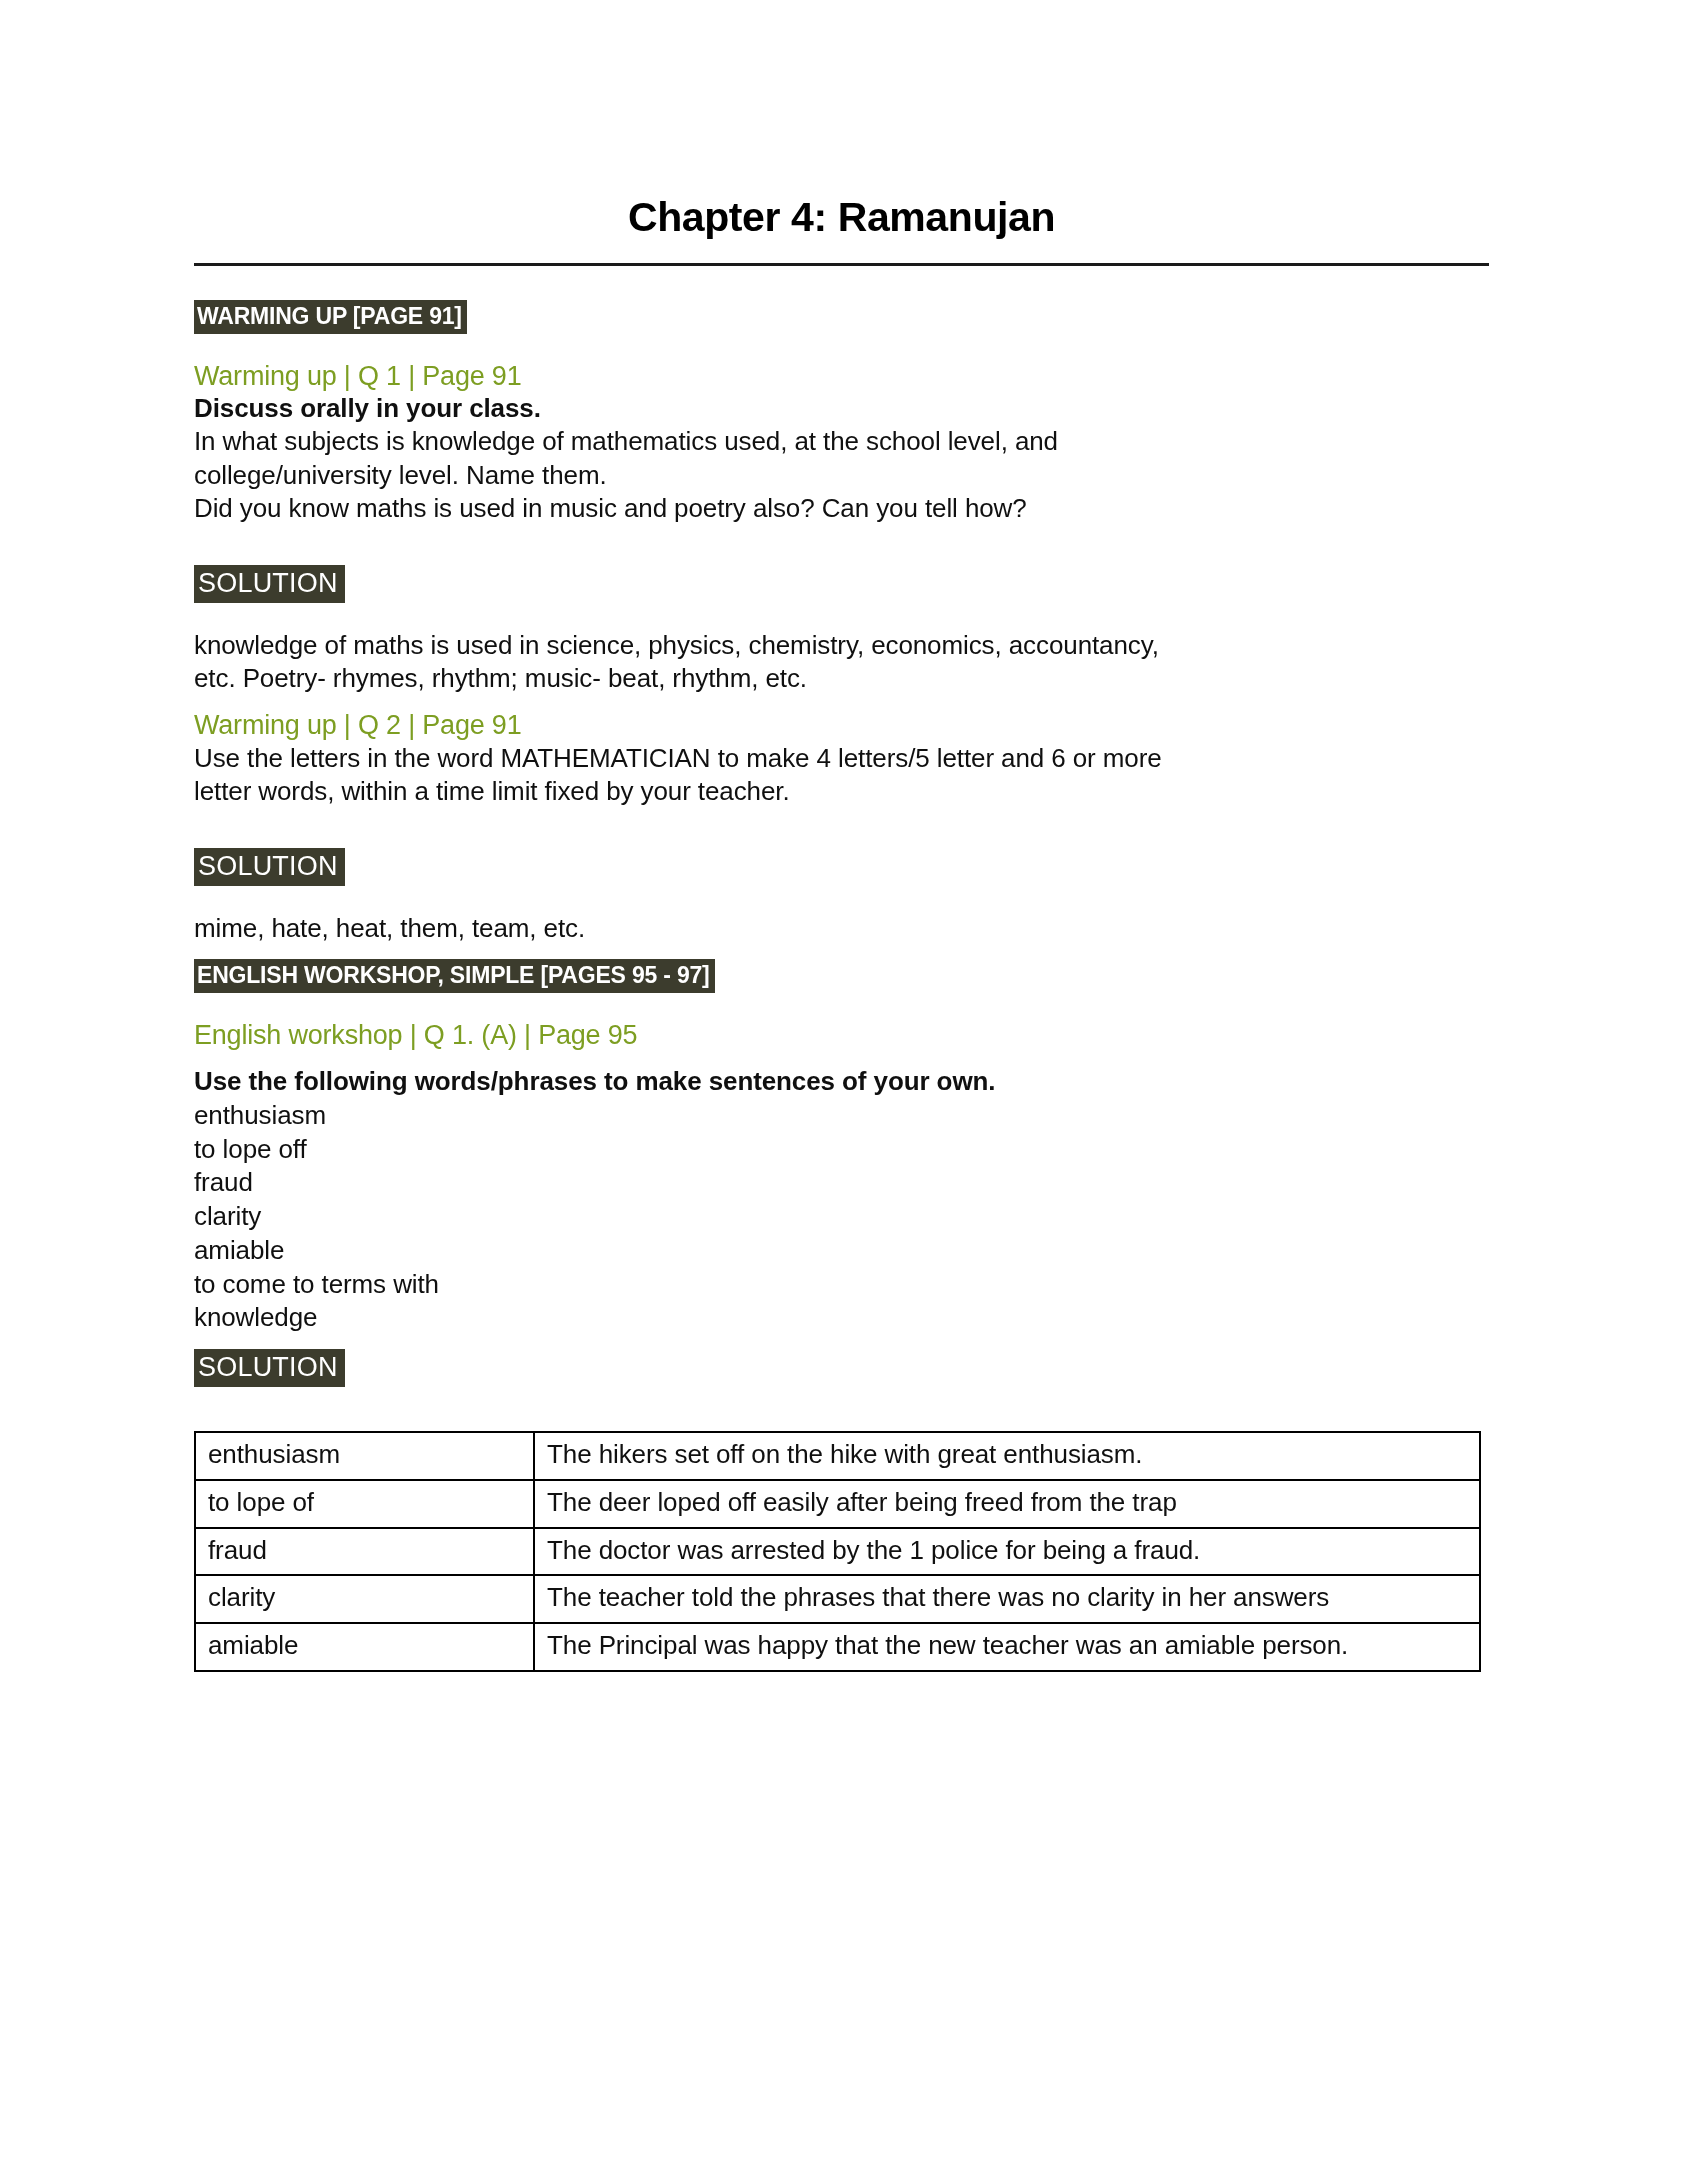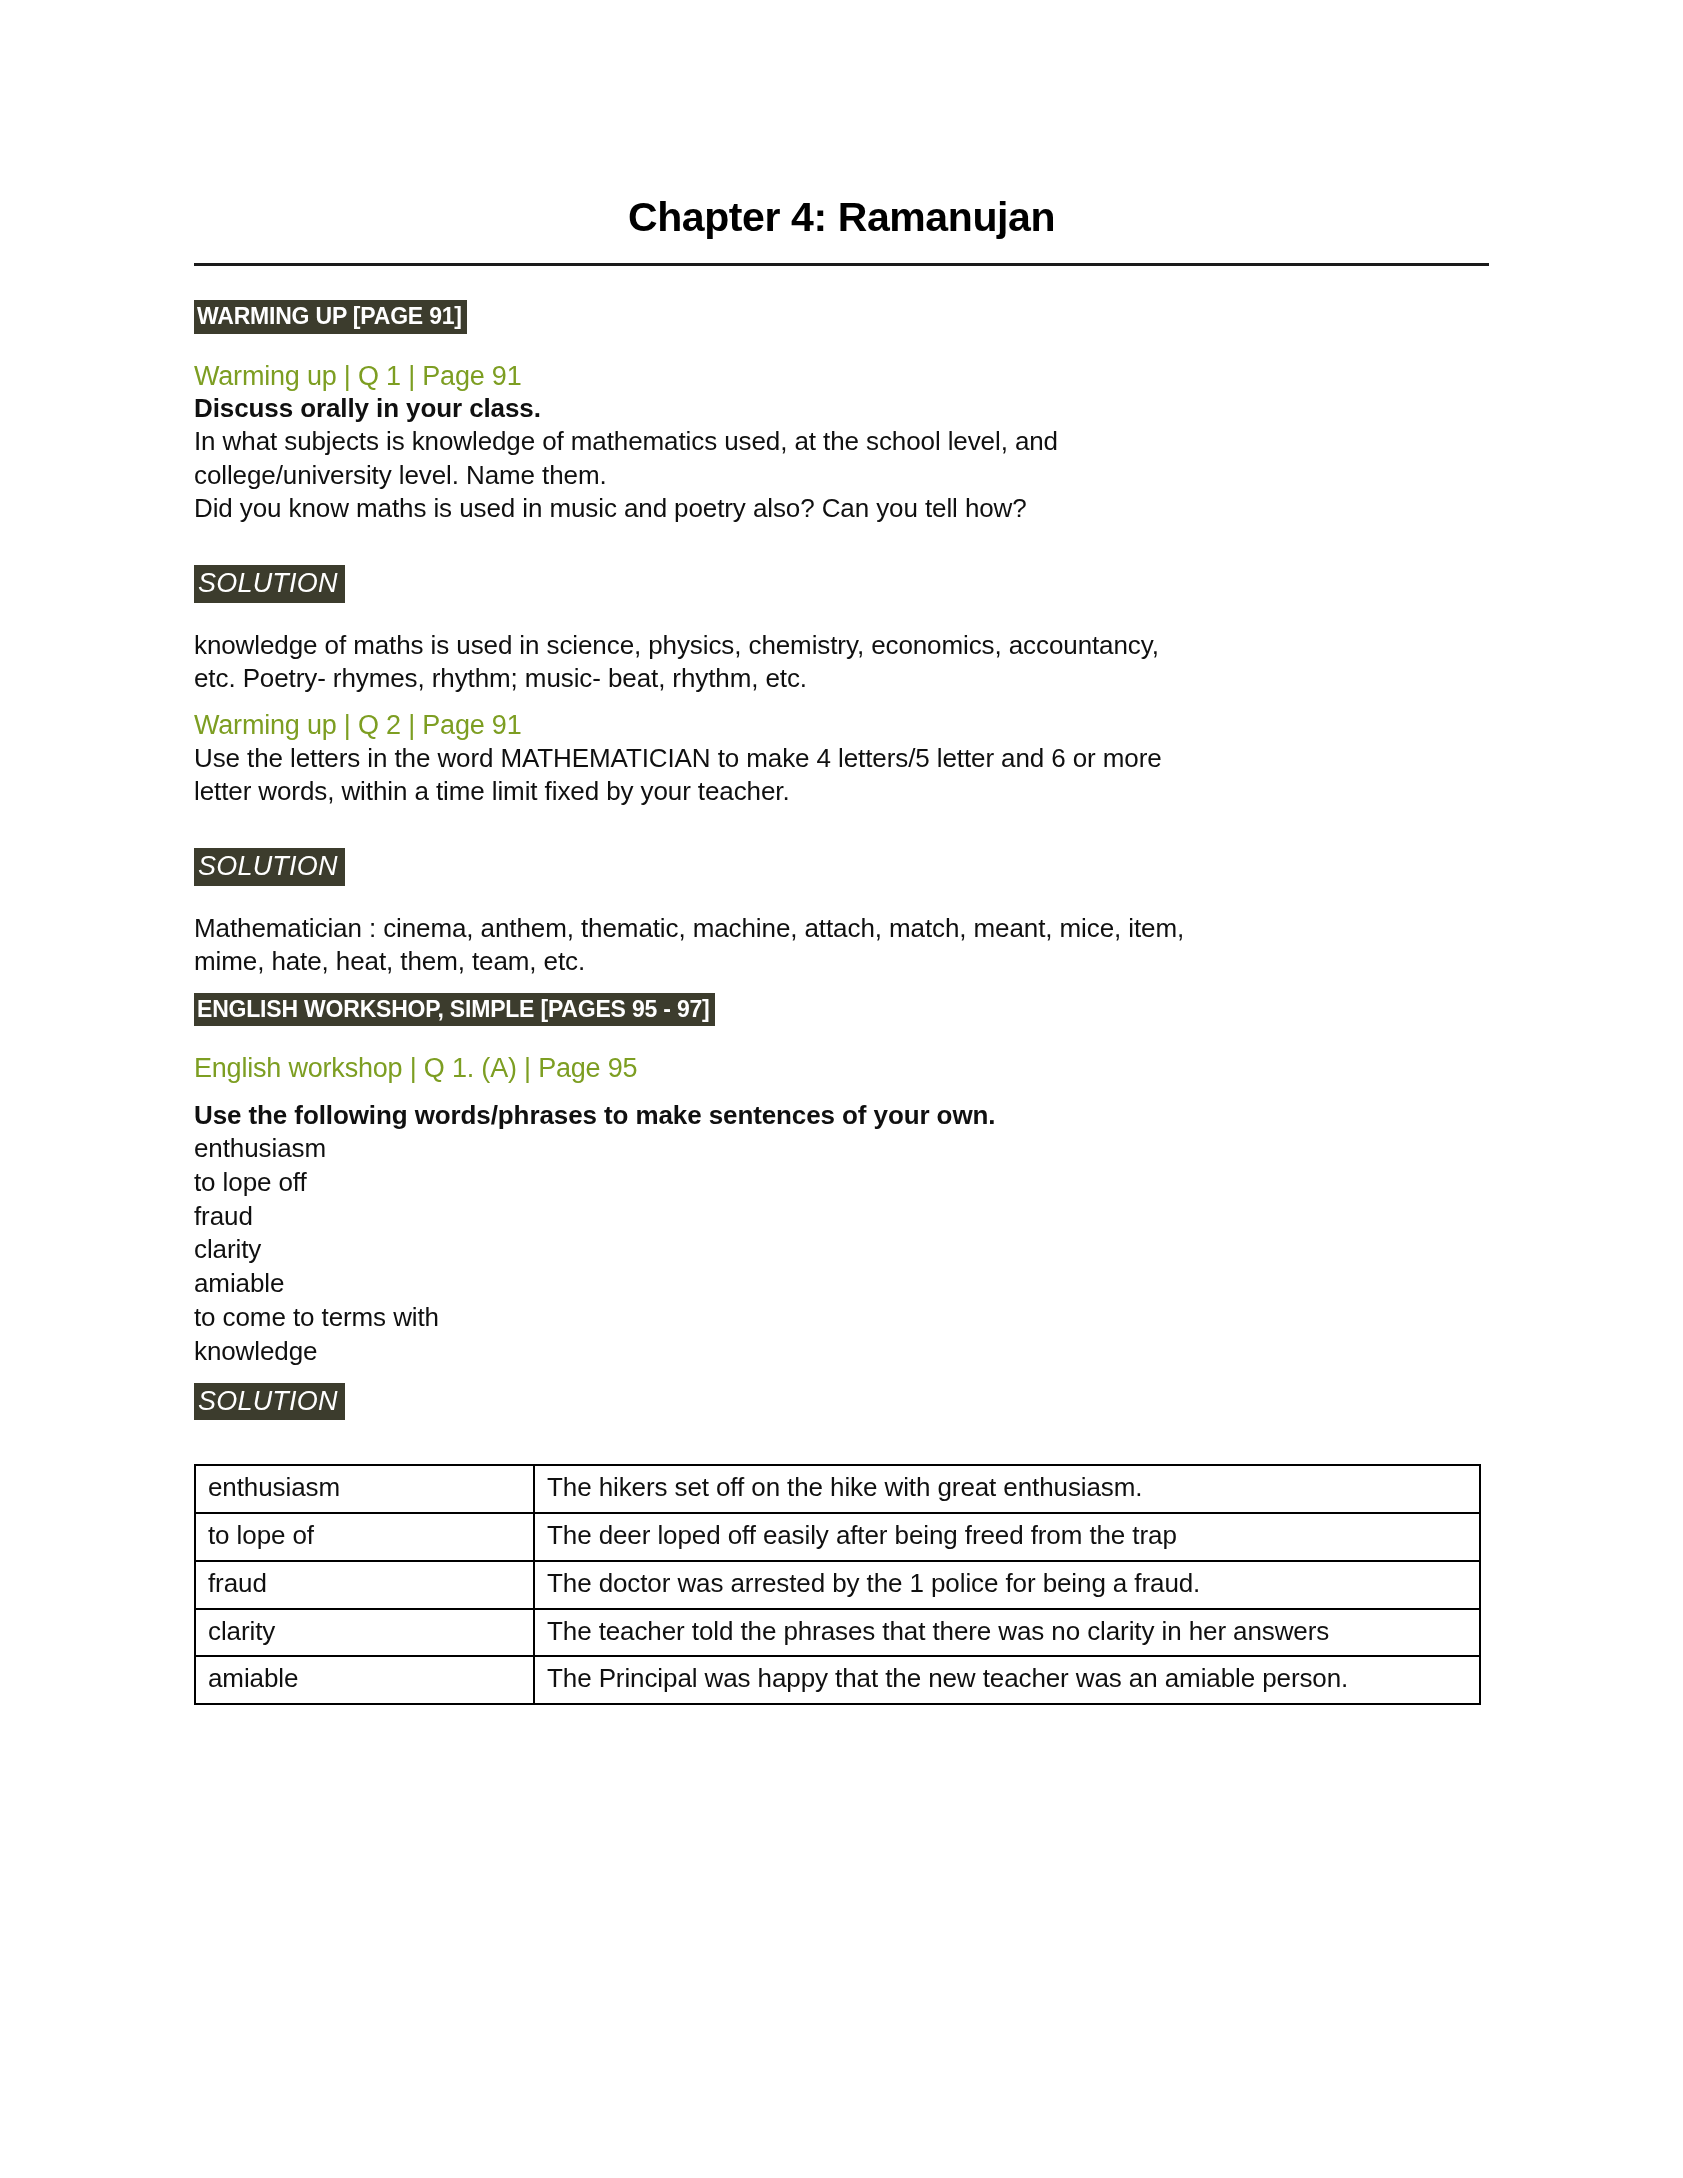--- a/index.html
+++ b/index.html
@@ -58,21 +58,20 @@
     letter-spacing: -0.2px;
     white-space: nowrap;
   }
   .banner-wrap { margin-top: 34px; }
 
   .solution-banner {
     display: inline-block;
     background: #3c3c2d;
     color: #ffffff;
     font-size: 27px;
-    font-style: italic;
     font-weight: normal;
     line-height: 1.14;
     padding: 3px 7px 4px 4px;
     letter-spacing: 0.2px;
     white-space: nowrap;
   }
 
   
   .qhead {
     color: #7d9e22;
@@ -158,21 +157,20 @@
       <div class="qhead">Warming up | Q 2 | Page 91</div>
       <div class="body-text">Use the letters in the word MATHEMATICIAN to make 4 letters/5 letter and 6 or more</div>
       <div class="body-text">letter words, within a time limit fixed by your teacher.</div>
     </div>
 
     <div class="spacer-lg"></div>
 
     <div>
       <span class="solution-banner">SOLUTION</span>
       <div class="spacer-md"></div>
-      <div class="body-text">Mathematician : cinema, anthem, thematic, machine, attach, match, meant, mice, item,</div>
       <div class="body-text">mime, hate, heat, them, team, etc.</div>
     </div>
 
     <div class="spacer-sm"></div>
 
     <div>
       <span class="banner">ENGLISH WORKSHOP, SIMPLE [PAGES 95 - 97]</span>
     </div>
 
     <div class="spacer-md"></div>

